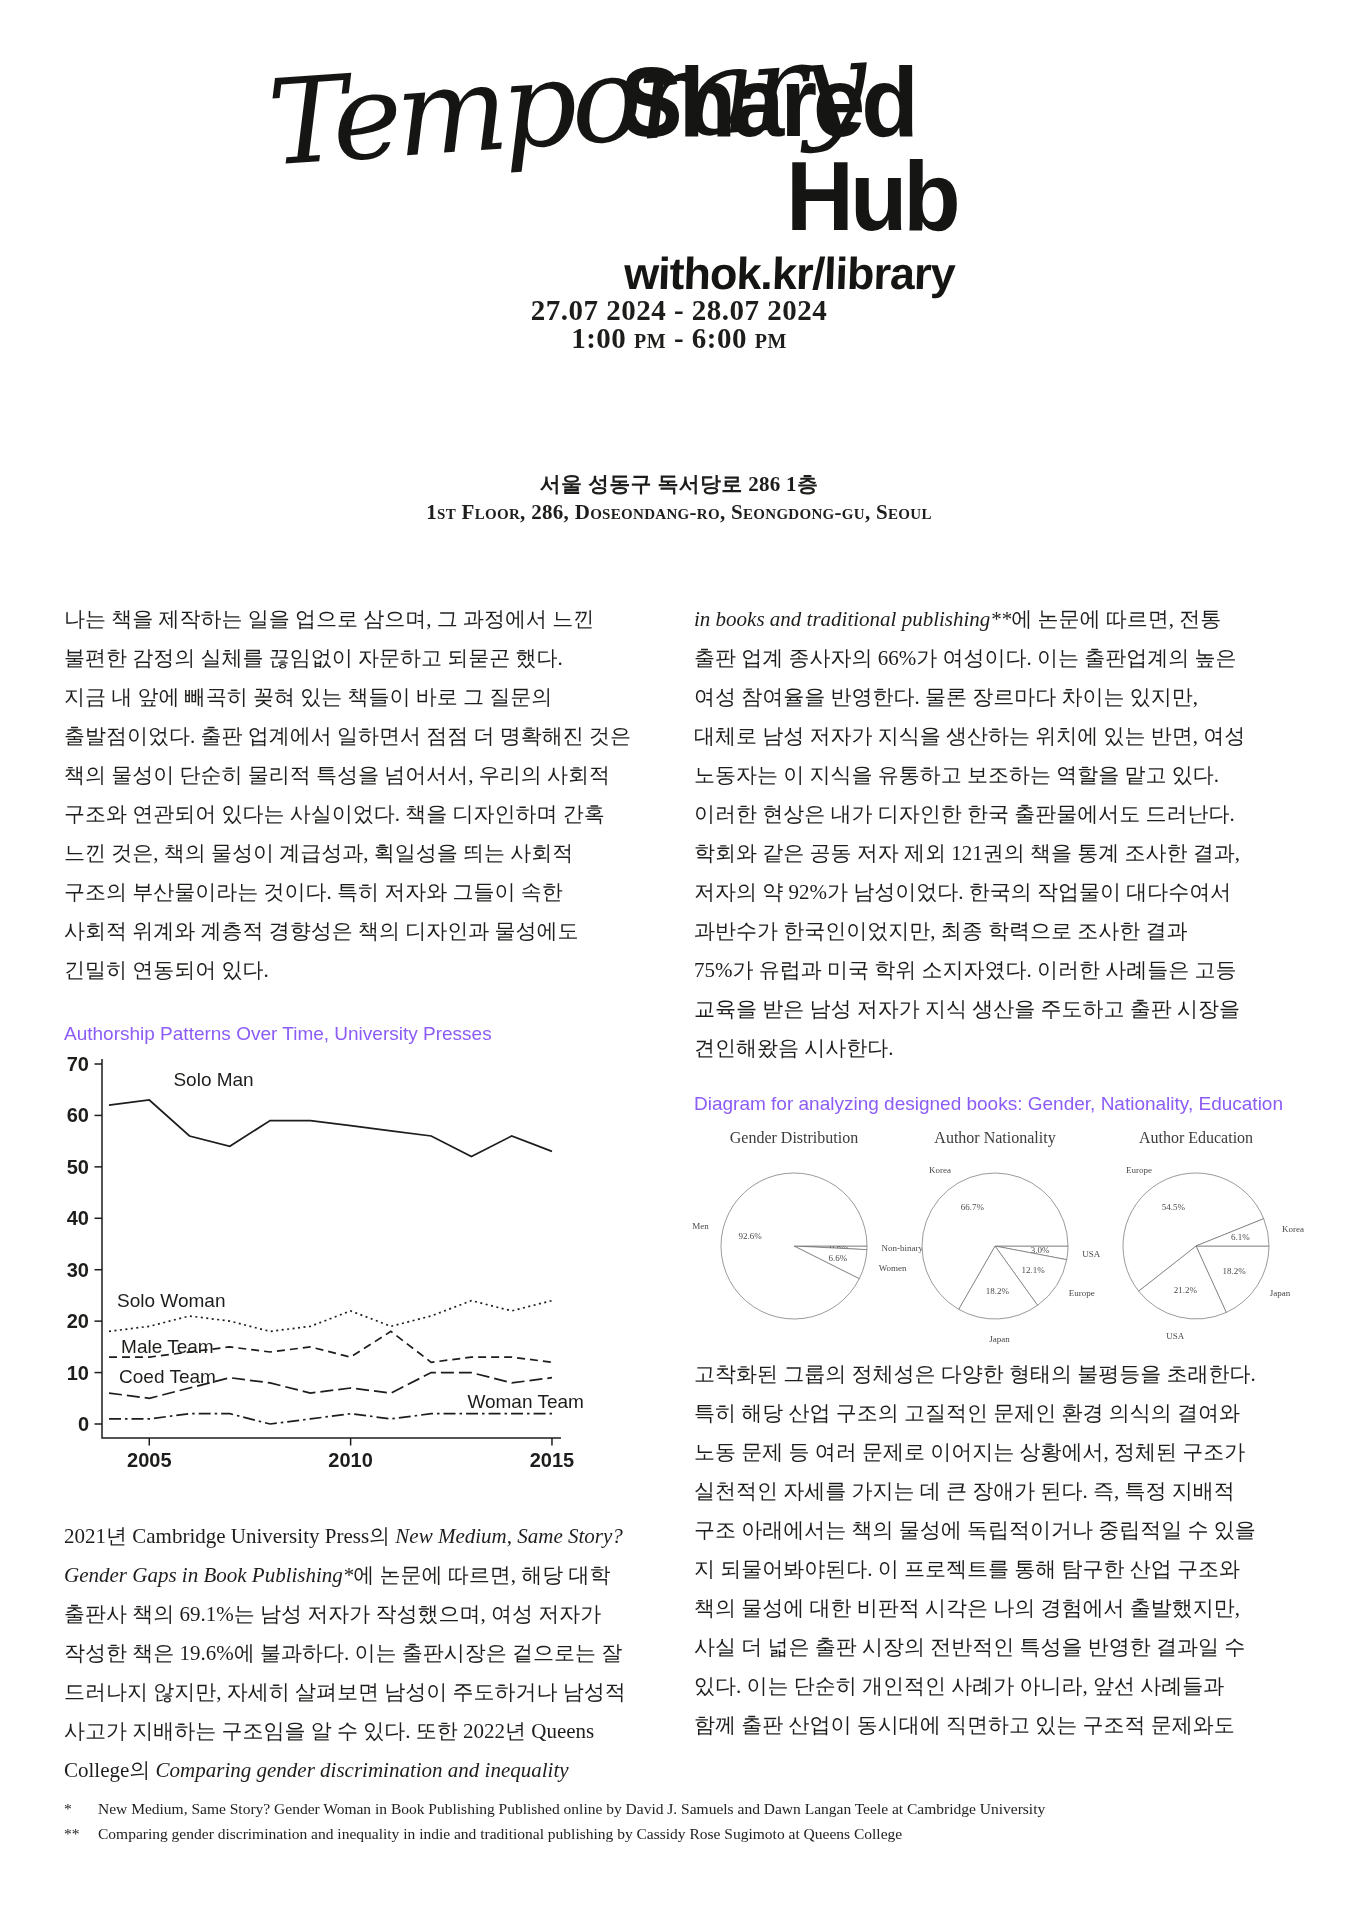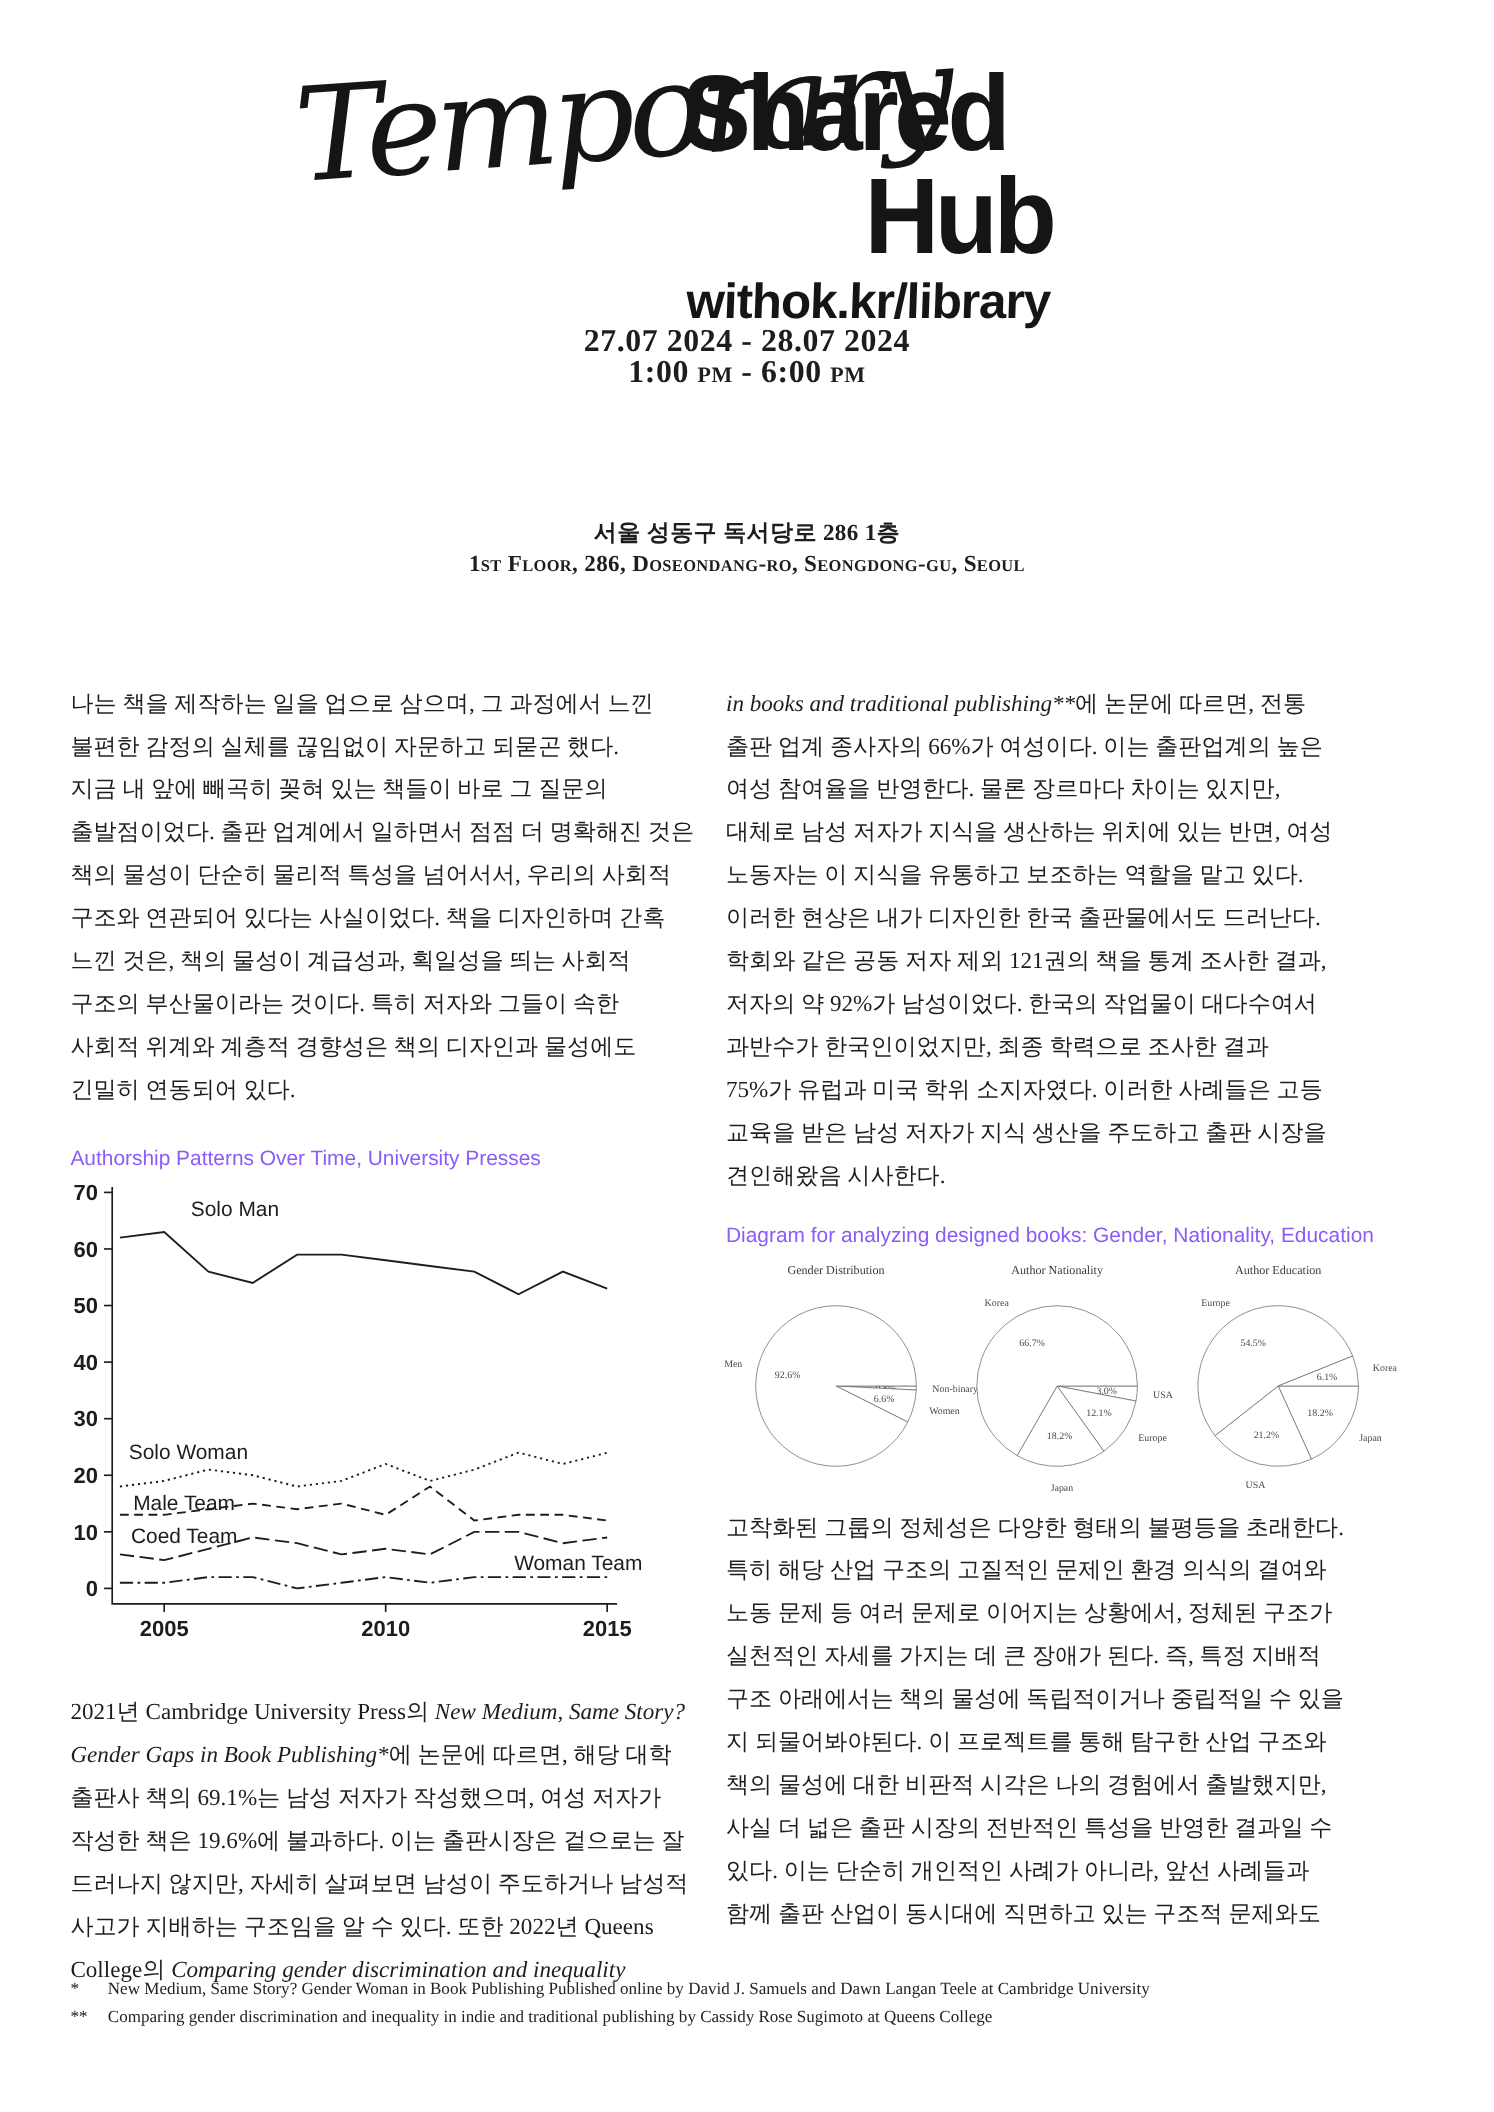--- a/index.html
+++ b/index.html
@@ -20,41 +20,41 @@
             font-weight:900;font-size:45px;letter-spacing:-1px;color:#151513;transform:skewX(-2deg);}
 
   
   .event-block{position:absolute;top:296px;left:0;width:100%;text-align:center;
                font-weight:bold;font-size:29px;line-height:28px;letter-spacing:0.5px;}
   .smallcaps{font-variant:small-caps;}
   .venue-block{position:absolute;top:470px;left:0;width:100%;text-align:center;
                font-weight:bold;font-size:21px;line-height:28px;letter-spacing:0.3px;}
 
   
-  .columns{position:absolute;top:620px;left:64px;width:1232px;display:flex;}
+  .columns{position:absolute;top:600px;left:64px;width:1232px;display:flex;gap:34px;}
   .col-left{width:596px;flex:none;}
   .col-right{width:602px;flex:none;}
   .body-text{margin:0;font-size:21px;line-height:39px;white-space:pre-line;color:#1d1d1b;}
   .body-text em{font-style:italic;}
 
   
   .chart-title{font-family:Liberation Sans, sans-serif;font-size:19px;
                color:#8b5cf6;margin:33px 0 0 0;}
   .line-chart{display:block;margin-top:6px;overflow:visible;}
   .axis{stroke:#1d1d1b;stroke-width:1.5;fill:none;}
   .tick-mark{stroke:#1d1d1b;stroke-width:1.5;}
   .tick-label{font-family:"Liberation Sans","DejaVu Sans",sans-serif;font-size:20px;
               font-weight:bold;fill:#1d1d1b;}
   .series-line{fill:none;stroke:#1d1d1b;stroke-width:1.7;}
   .series-label{font-family:"Liberation Sans","DejaVu Sans",sans-serif;font-size:19px;fill:#1d1d1b;}
 
   .pies-title{margin-top:25px;}
   .pies-row{display:flex;justify-content:space-between;margin-top:14px;width:602px;}
   .pie-cell{margin:0;width:200px;flex:none;}
-  .pie-cell figcaption{font-family:"Liberation Serif",serif;font-size:11px;color:#3c3c3c;
+  .pie-cell figcaption{font-family:"Liberation Serif",serif;font-size:16px;color:#3c3c3c;
                        text-align:center;margin-bottom:4px;}
   .pie-svg{display:block;overflow:visible;}
   .pie-slice{fill:#ffffff;stroke:#6e6e6e;stroke-width:0.7;}
   .pie-val{font-family:"Liberation Serif",serif;font-size:9px;fill:#4a4a4a;}
   .pie-out{font-family:"Liberation Serif",serif;font-size:9px;fill:#4a4a4a;}
 
   .right-para2{margin-top:14px;}
   .left-para2{margin-top:16px;}
 
   

